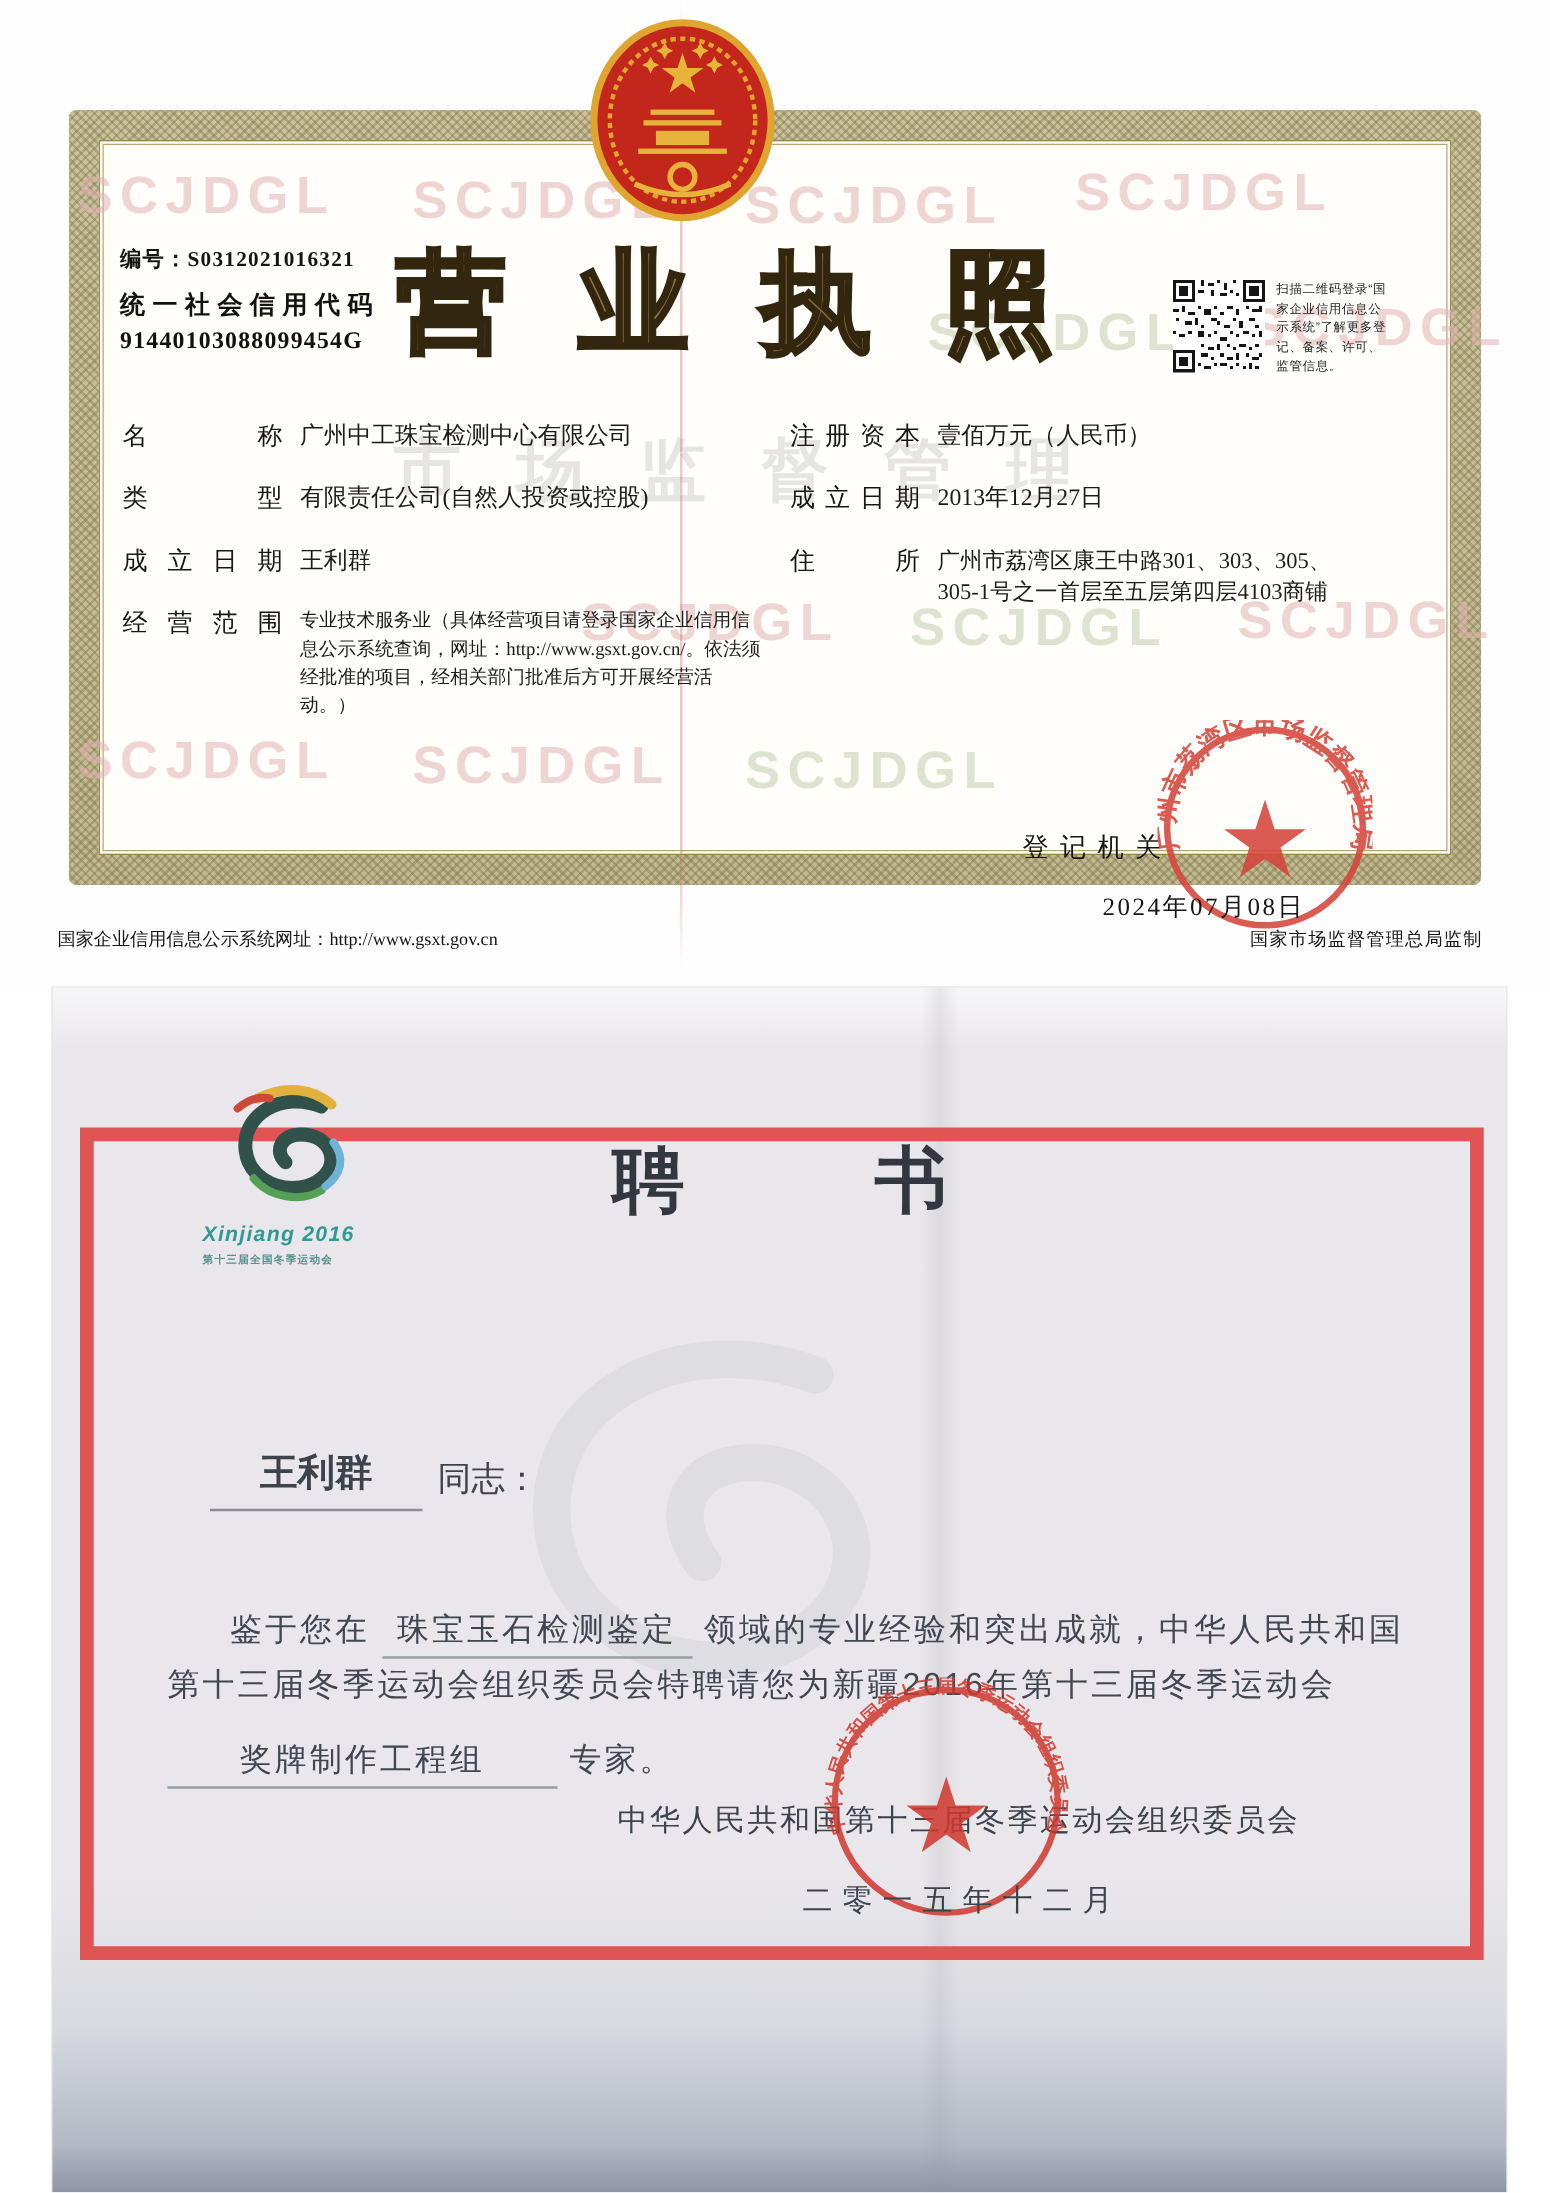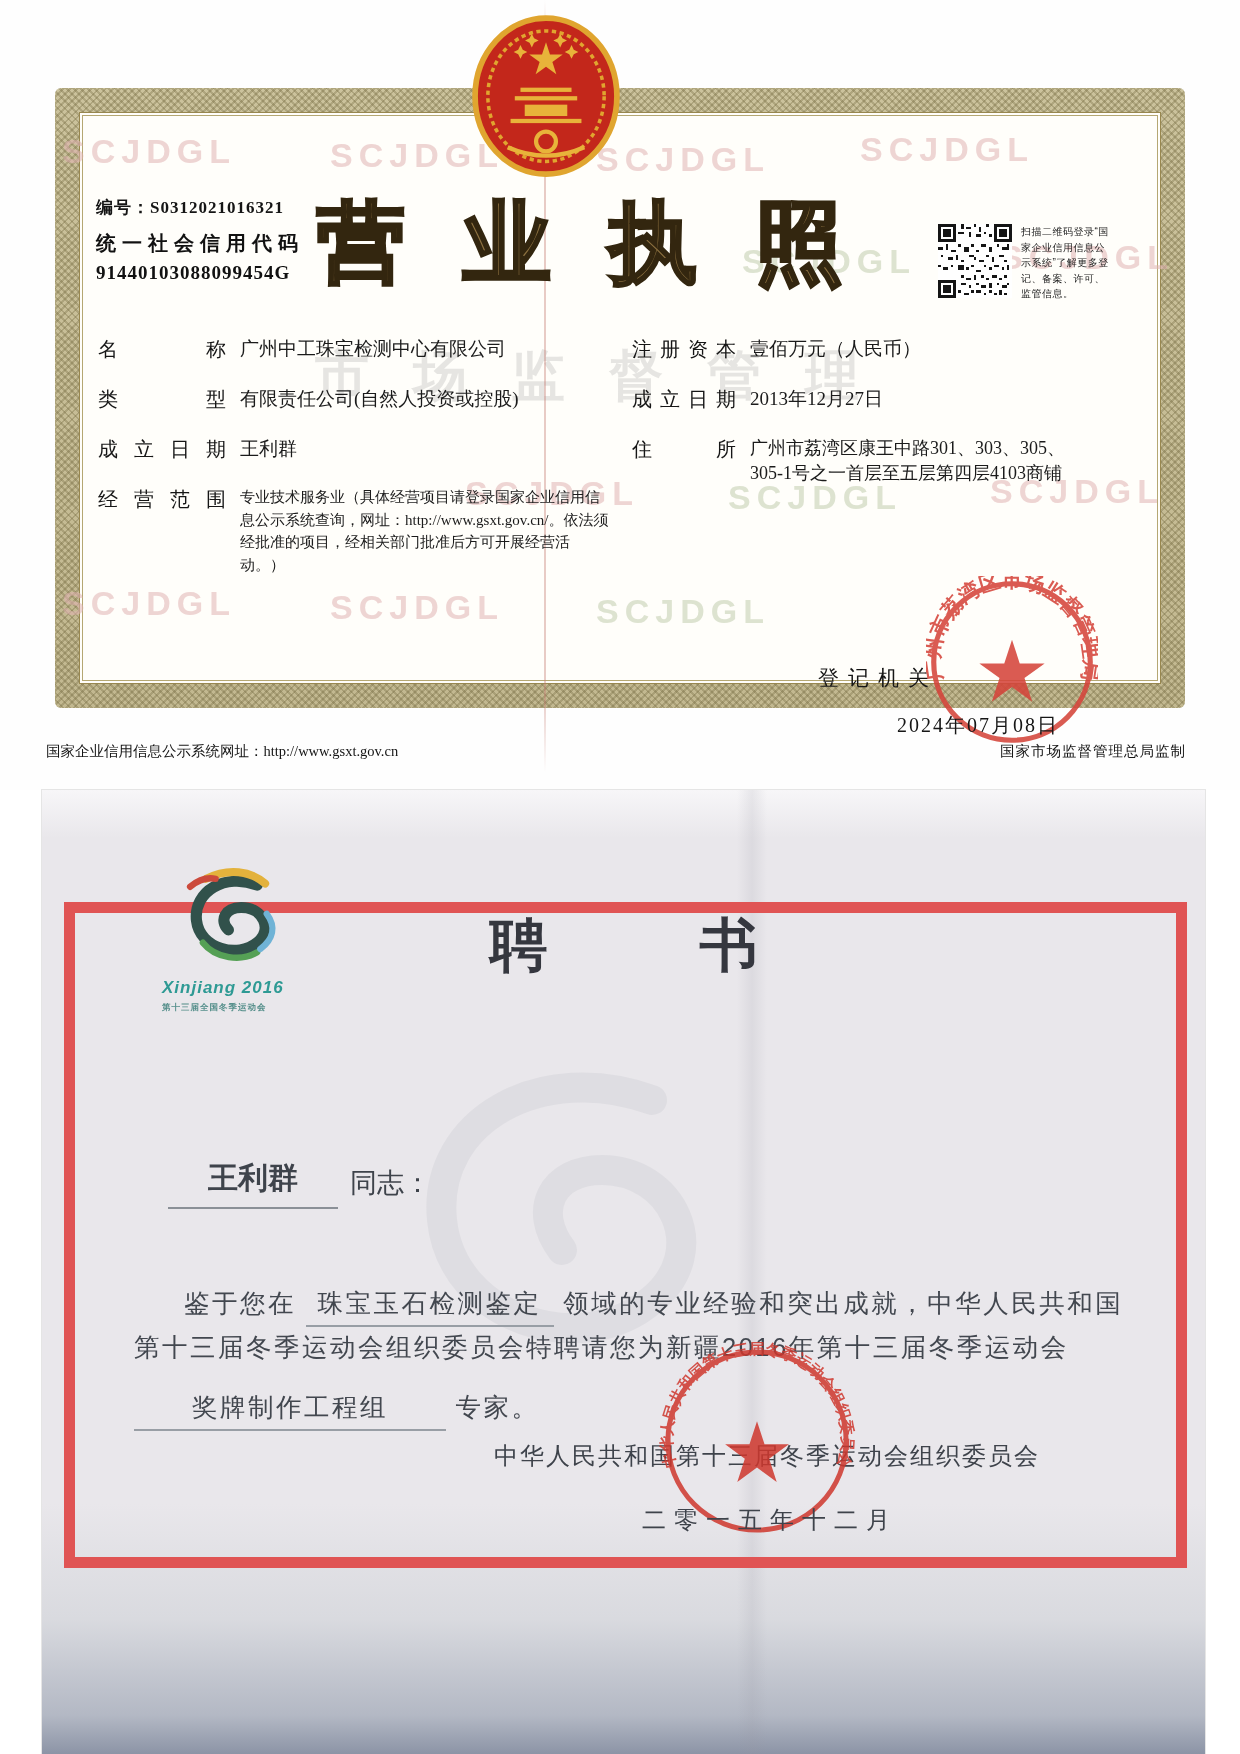--- a/index.html
+++ b/index.html
@@ -16,21 +16,21 @@
       linear-gradient(#cbc29c,#c2b890);
     border-radius:6px;
   }
   .frame-inner { position:absolute; left:24px; top:24px; right:24px; bottom:24px;
     background:#fffefa; border:1px solid #98874f; box-shadow: inset 0 0 0 2px #fffefa, inset 0 0 0 3px #b5a772; }
 
   .fold-line { position:absolute; left:544px; top:0; width:2px; height:772px;
     background:linear-gradient(rgba(195,120,110,.0), rgba(195,120,110,.38) 10%, rgba(195,120,110,.38) 90%, rgba(195,120,110,0)); }
 
   .wm { position:absolute; font-family:"Liberation Sans",sans-serif; font-weight:bold;
-        font-size:34px; letter-spacing:6px; pointer-events:none; }
+        font-size:42px; letter-spacing:6px; pointer-events:none; }
   .wm-p { color:rgba(224,178,178,.55); }
   .wm-g { color:rgba(198,208,180,.60); }
   .wm-center { position:absolute; left:315px; top:340px; font-size:54px; letter-spacing:44px;
         color:#5f5f5f; opacity:.15; font-weight:bold; white-space:nowrap; pointer-events:none; }
 
   .emblem { position:absolute; left:468px; top:10px; width:156px; height:178px; }
 
   .serial-row { position:absolute; left:96px; top:196px; font-size:17px; font-weight:bold; color:#151515; letter-spacing:1px; }
   .credit-label { position:absolute; left:96px; top:230px; font-size:20px; color:#111; letter-spacing:6px; font-weight:bold; }
   .credit-code { position:absolute; left:96px; top:262px; font-size:19px; font-weight:bold; color:#111; letter-spacing:1px; }
@@ -49,21 +49,21 @@
   .f-label { flex:0 0 auto; text-align:justify; text-align-last:justify; font-size:20px; color:#161616; }
   .f-row-l .f-label { width:128px; }
   .f-row-r .f-label { width:104px; }
   .f-value { margin-left:14px; }
   .f-row-l .f-value { width:372px; }
   .f-row-r .f-value { width:332px; }
   .v-small { font-size:15px; line-height:1.5; }
   .v-addr { font-size:18px; line-height:1.4; width:326px; }
 
   .registrar { position:absolute; left:818px; top:664px; font-size:21px; letter-spacing:9px; color:#161616; }
-  .issue-date { position:absolute; left:882px; top:712px; font-size:20px; color:#161616; letter-spacing:2px;margin-left:15px; }
+  .issue-date { position:absolute; left:882px; top:712px; font-size:20px; color:#161616; letter-spacing:2px; }
   .license-seal { position:absolute; left:926px; top:576px; width:172px; height:172px; opacity:.88; }
 
   .footer-left  { position:absolute; left:46px; top:742px; font-size:14.5px; color:#141414; }
   .footer-right { position:absolute; right:54px; top:742px; font-size:14.5px; color:#141414; letter-spacing:1px; }
 
   
   .cert { position:absolute; left:42px; top:790px; width:1163px; height:964px;
     background:linear-gradient(180deg,#f7f6f8 0%, #e9e7eb 5%, #e9e7eb 74%, #d9dadf 86%, #b3b8c4 96%, #8c94a6 100%);
     box-shadow:0 0 0 1px #e5e5e5; }
   .cert-frame { position:absolute; left:22px; right:18px; top:112px; bottom:186px;

